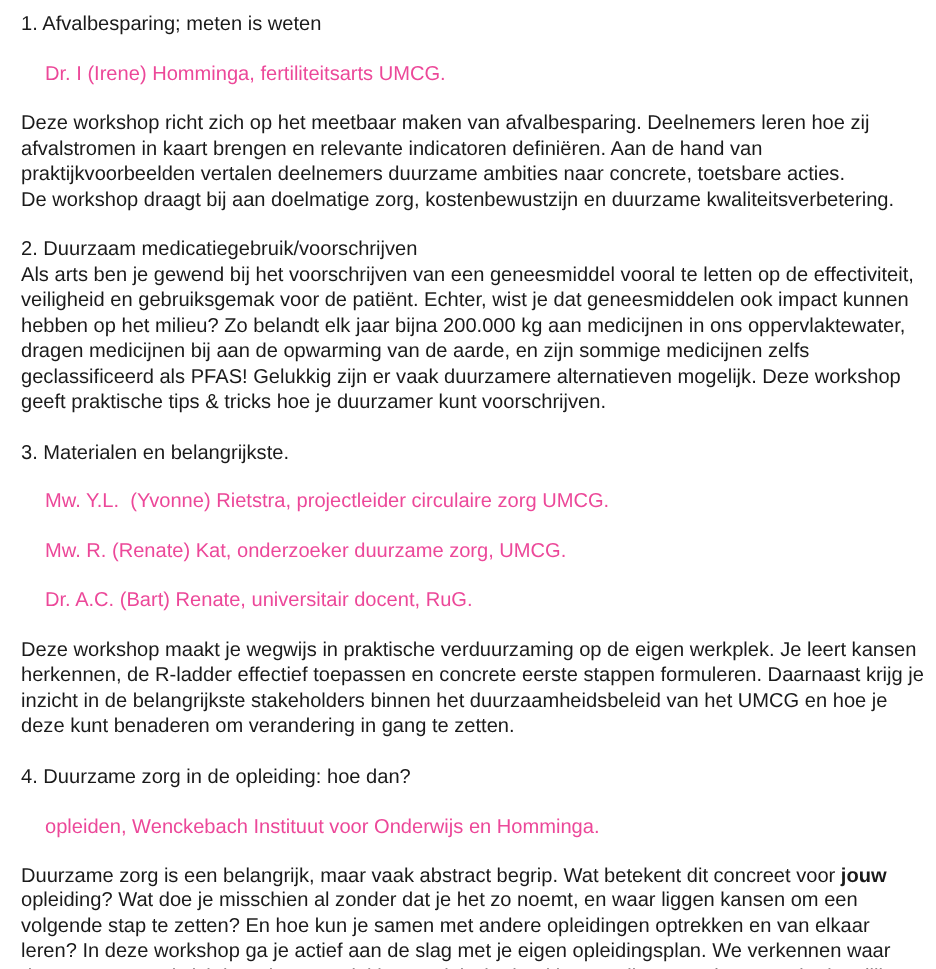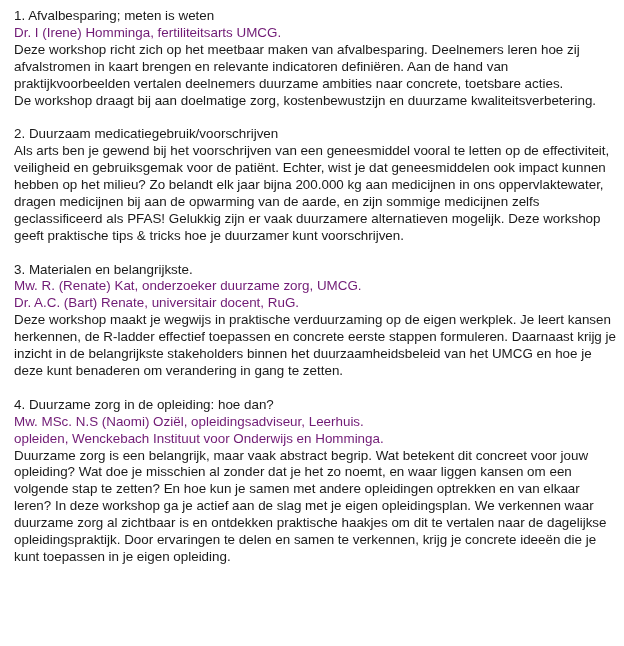--- a/index.html
+++ b/index.html
@@ -6,48 +6,48 @@
   body {
     width: 624px; height: 646px; overflow: hidden;
     font-family: "Liberation Sans", "DejaVu Sans", sans-serif;
     font-size: 13.4px; line-height: 16.9px; color: #1a1a1a;
   }
   .doc { padding: 8px 0 0 14px; width: 605px; }
   .ws { margin: 0 0 16.9px 0; }
   .title { margin: 0; }
   .title .num { font-weight: normal; }
   .title .name { font-weight: normal; }
-  .speaker { color: #701a75; margin: 0; }
+  .speaker { color: #ec4899; margin: 16px; }
   .desc { margin: 0; }
-  .desc b { font-weight: normal; }
+  .desc b { font-weight: bold; }
 </style>
 </head>
 <body>
 
 <div class="doc">
 
   <section class="ws">
     <p class="title"><span class="num">1.</span> <span class="name">Afvalbesparing; meten is weten</span></p>
     <p class="speaker">Dr. I (Irene) Homminga, fertiliteitsarts UMCG.</p>
     <p class="desc">Deze workshop richt zich op het meetbaar maken van afvalbesparing. Deelnemers leren hoe zij afvalstromen in kaart brengen en relevante indicatoren definiëren. Aan de hand van praktijkvoorbeelden vertalen deelnemers duurzame ambities naar concrete, toetsbare acties.</p>
     <p class="desc">De workshop draagt bij aan doelmatige zorg, kostenbewustzijn en duurzame kwaliteitsverbetering.</p>
   </section>
 
   <section class="ws">
     <p class="title"><span class="num">2.</span> <span class="name">Duurzaam medicatiegebruik/voorschrijven</span></p>
     <p class="desc">Als arts ben je gewend bij het voorschrijven van een geneesmiddel vooral te letten op de effectiviteit, veiligheid en gebruiksgemak voor de patiënt. Echter, wist je dat geneesmiddelen ook impact kunnen hebben op het milieu? Zo belandt elk jaar bijna 200.000 kg aan medicijnen in ons oppervlaktewater, dragen medicijnen bij aan de opwarming van de aarde, en zijn sommige medicijnen zelfs geclassificeerd als PFAS! Gelukkig zijn er vaak duurzamere alternatieven mogelijk. Deze workshop geeft praktische tips &amp; tricks hoe je duurzamer kunt voorschrijven.</p>
   </section>
 
   <section class="ws">
     <p class="title"><span class="num">3.</span> <span class="name">Materialen en belangrijkste.</span></p>
+    <p class="speaker" style="white-space:pre;">Mw. Y.L.  (Yvonne) Rietstra, projectleider circulaire zorg UMCG.</p>
     <p class="speaker">Mw. R. (Renate) Kat, onderzoeker duurzame zorg, UMCG.</p>
     <p class="speaker">Dr. A.C. (Bart) Renate, universitair docent, RuG.</p>
     <p class="desc">Deze workshop maakt je wegwijs in praktische verduurzaming op de eigen werkplek. Je leert kansen herkennen, de R-ladder effectief toepassen en concrete eerste stappen formuleren. Daarnaast krijg je inzicht in de belangrijkste stakeholders binnen het duurzaamheidsbeleid van het UMCG en hoe je deze kunt benaderen om verandering in gang te zetten.</p>
   </section>
 
   <section class="ws">
     <p class="title"><span class="num">4.</span> <span class="name">Duurzame zorg in de opleiding: hoe dan?</span></p>
-    <p class="speaker">Mw. MSc. N.S (Naomi) Oziël, opleidingsadviseur, Leerhuis.</p>
     <p class="speaker">opleiden, Wenckebach Instituut voor Onderwijs en Homminga.</p>
     <p class="desc"><span>Duurzame zorg is een belangrijk, maar vaak abstract begrip. Wat betekent dit concreet voor </span><b>jouw</b><span> opleiding? Wat doe je misschien al zonder dat je het zo noemt, en waar liggen kansen om een volgende stap te zetten? En hoe kun je samen met andere opleidingen optrekken en van elkaar leren? In deze workshop ga je actief aan de slag met je eigen opleidingsplan. We verkennen waar duurzame zorg al zichtbaar is en ontdekken praktische haakjes om dit te vertalen naar de dagelijkse opleidingspraktijk. Door ervaringen te delen en samen te verkennen, krijg je concrete ideeën die je kunt toepassen in je eigen opleiding.</span></p>
   </section>
 
 </div>
 
 </body></html>

